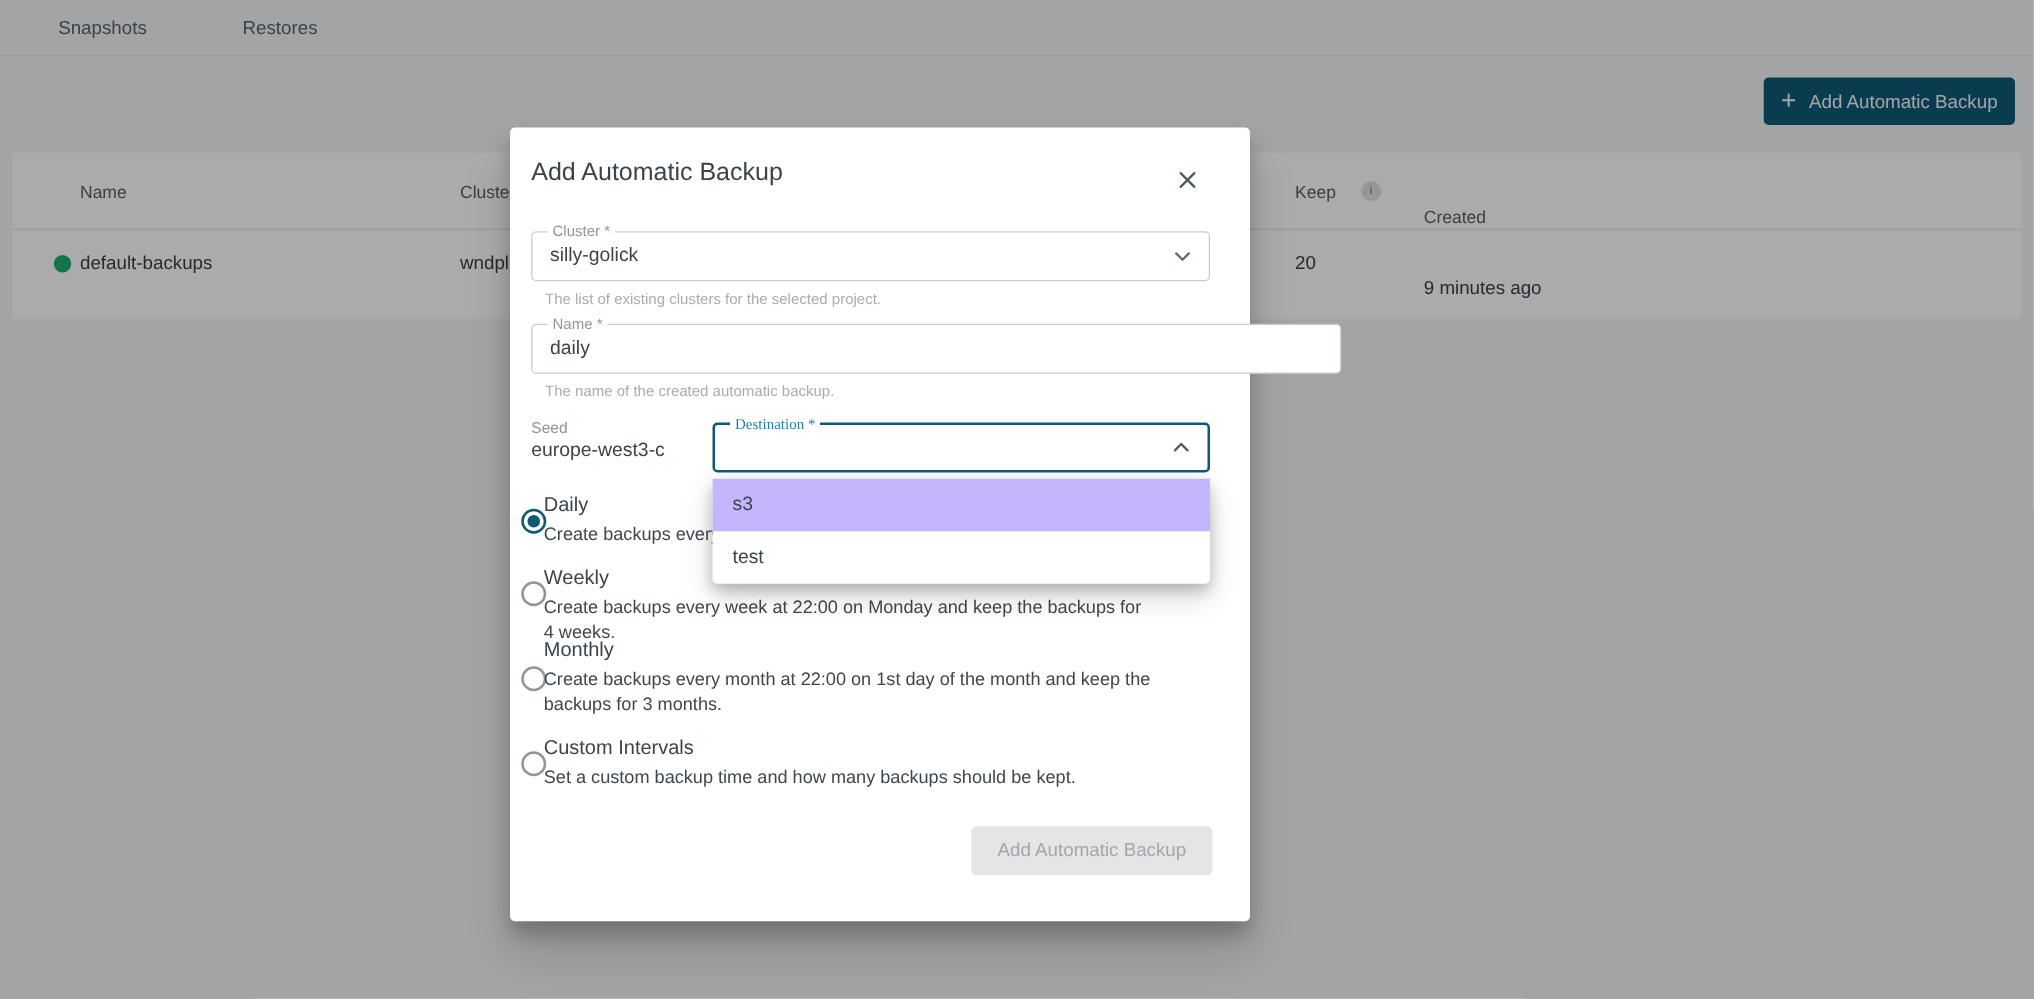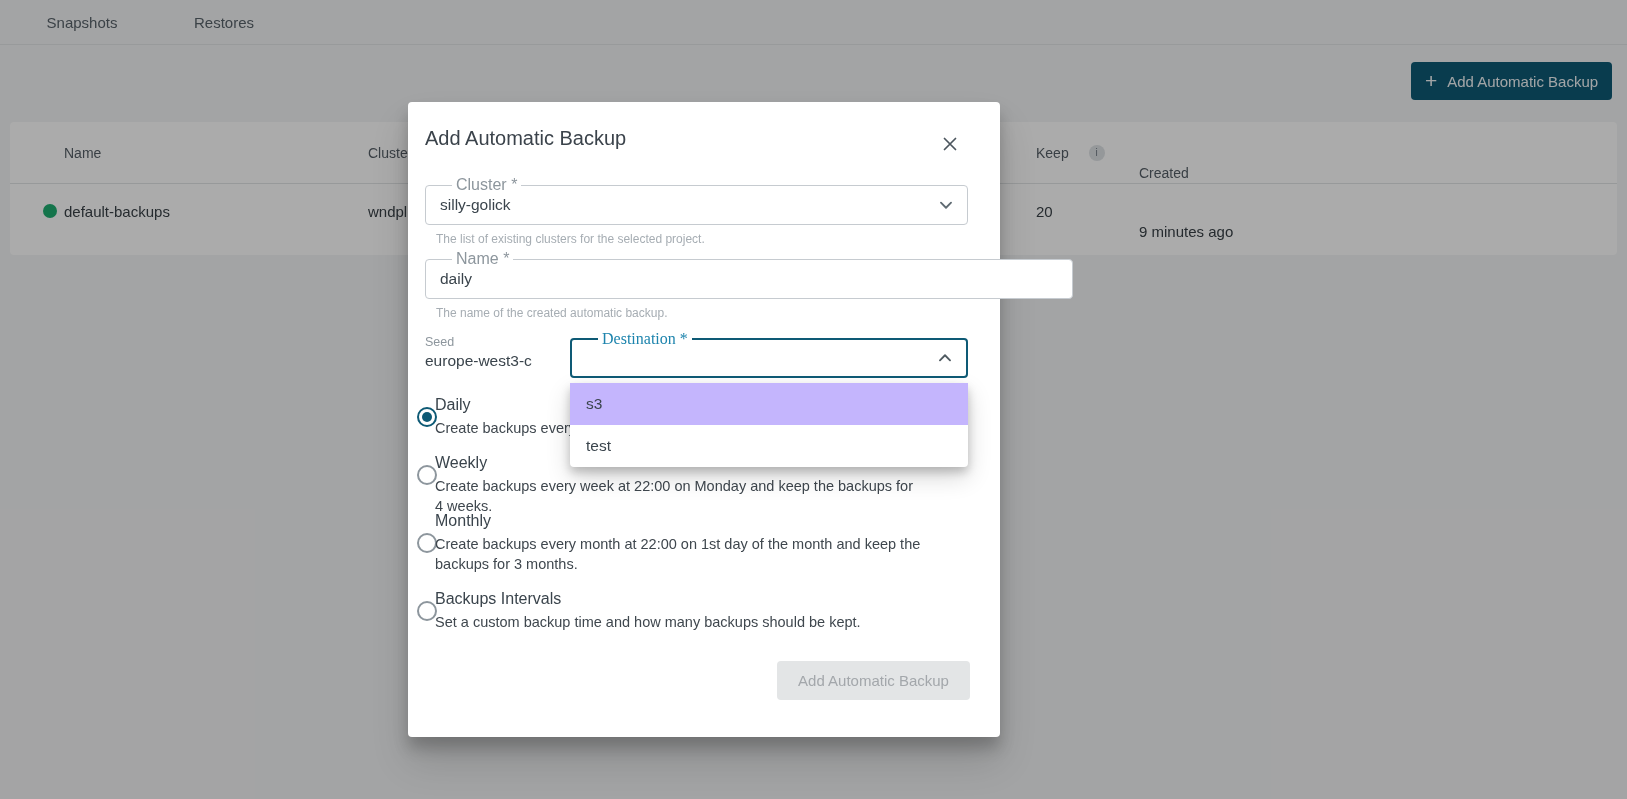--- a/index.html
+++ b/index.html
@@ -51,21 +51,21 @@
   
   .dialog { position:absolute; left:408px; top:102px; width:592px; height:635px;
          background:#fff; border-radius:4px; z-index:10;
          box-shadow:0 11px 15px rgba(0,0,0,.2), 0 24px 38px rgba(0,0,0,.14); }
   .dlg-title { position:absolute; left:17px; top:25px; font-size:20px; color:#3b434b; }
   .dlg-close { position:absolute; left:528px; top:28px; width:28px; height:28px;
          display:flex; align-items:center; justify-content:center; cursor:pointer; }
 
   .field { position:absolute; height:40px; border:1px solid #c6cbd0; border-radius:4px;
          background:#fff; }
-  .field .flabel { position:absolute; top:-8px; left:26px; font-size:16px;
+  .field .flabel { position:absolute; top:-8px; left:12px; font-size:12px;
          color:#8d969d; background:#fff; padding:0 4px; line-height:14px; white-space:nowrap; }
   .field .fvalue { position:absolute; left:14px; top:50%; transform:translateY(-50%);
          font-size:15.5px; color:#3a444c; }
   .field .chev { position:absolute; right:10px; top:50%; transform:translateY(-50%);
          display:flex; }
   .field.focused { border:2px solid #0e5a75; }
   .field.focused .flabel { color:#1d84ad;font-family:Liberation Serif, serif; }
   .f-cluster { left:17px;  top:83px;  width:543px; }
   .f-name    { left:17px;  top:157px; width:648px; }
   .f-dest    { left:162px; top:236px; width:398px; }
@@ -188,21 +188,21 @@
     <span class="slabel">Weekly</span>
     <span class="sdesc">Create backups every week at 22:00 on Monday and keep the backups for 4 weeks.</span>
   </div>
   <div class="sched s-monthly">
     <span class="radio"></span>
     <span class="slabel">Monthly</span>
     <span class="sdesc">Create backups every month at 22:00 on 1st day of the month and keep the backups for 3 months.</span>
   </div>
   <div class="sched s-custom">
     <span class="radio"></span>
-    <span class="slabel">Backups Intervals</span>
+    <span class="slabel">Custom Intervals</span>
     <span class="sdesc">Set a custom backup time and how many backups should be kept.</span>
   </div>
 
   <button class="submit-btn" disabled="">Add Automatic Backup</button>
 
   <div class="menu">
     <div class="opt hl">s3</div>
     <div class="opt">test</div>
   </div>
 

